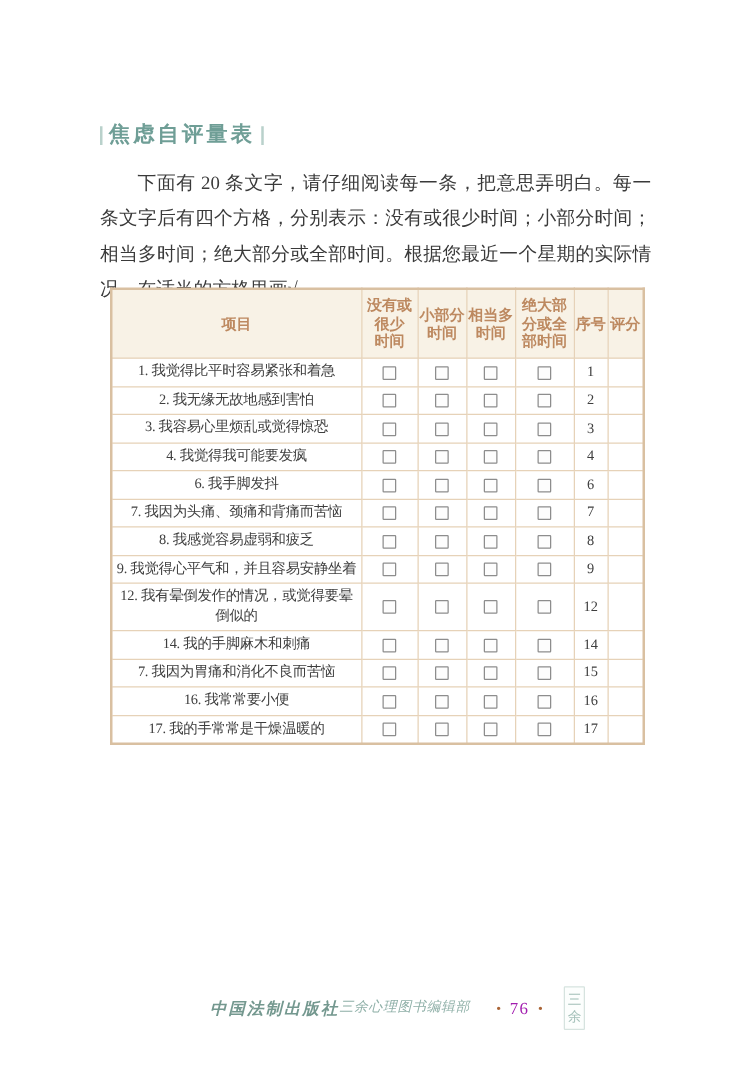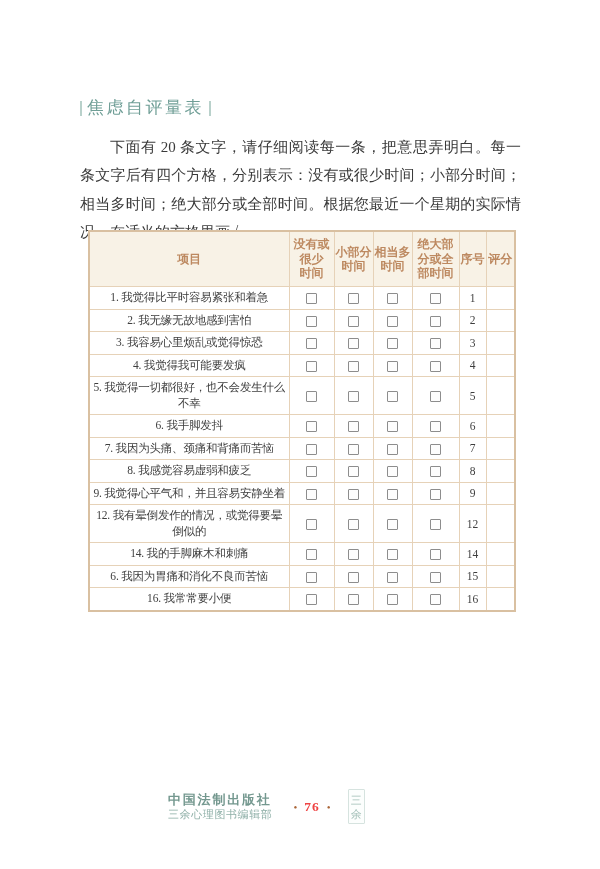--- a/index.html
+++ b/index.html
@@ -14,21 +14,21 @@
   
   .title-row{
     position:absolute;left:80px;top:97px;
     display:flex;align-items:center;
   }
   .title-bar{
     display:inline-block;width:0;height:15px;
     border-left:2px solid #b9d1cb;
   }
   .title-text{
-    font-size:17px;font-weight:normal;color:#6f9e96;
+    font-size:17px;font-weight:bold;color:#6f9e96;
     letter-spacing:2.5px;margin:0 5px;line-height:22px;
   }
 
   
   .intro{
     position:absolute;left:80px;top:133px;width:441px;
     font-size:15px;line-height:28.4px;color:#3a3a3a;
     text-align:justify;text-indent:2em;margin:0;
   }
 
@@ -70,35 +70,35 @@
     vertical-align:middle;border-radius:1px;
   }
   td.no-cell{text-align:center;color:#4a4a4a;}
   td.score-cell{text-align:center;}
 
   
   .footer{
     position:absolute;left:168px;top:789px;
     display:flex;align-items:center;
   }
-  .publisher{display:flex;flex-direction:column;align-items:flex-start;}
+  .publisher{display:flex;flex-direction:row;align-items:flex-start;font-style:italic;}
   .pub-line1{
     font-size:13px;font-weight:bold;letter-spacing:1.8px;
     color:#74988f;line-height:15px;
   }
   .pub-line2{
     font-size:11px;letter-spacing:0.6px;
     color:#8fb0a8;line-height:14px;
   }
   .pageno-group{
     display:flex;align-items:center;margin-left:14px;
     color:#b5764e;
   }
   .dot{font-size:11px;color:#aa6436;margin:0 7px;}
-  .pageno{font-size:13.5px;color:#ef4444;letter-spacing:1px;font-weight:bold;}
+  .pageno{font-size:13.5px;color:#a21caf;letter-spacing:1px;}
   .seal{
     margin-left:10px;
     width:15px;height:33px;
     border:1px solid #d6e3df;border-radius:1px;
     display:flex;flex-direction:column;align-items:center;justify-content:center;
     color:#a3c0b9;font-size:11px;line-height:14px;
     background:#fcfefd;
   }
 </style>
 </head>
@@ -172,29 +172,20 @@
         <tr>
       <td class="item-cell">4. 我觉得我可能要发疯</td>
       <td class="check-cell"><span class="checkbox"></span></td>
       <td class="check-cell"><span class="checkbox"></span></td>
       <td class="check-cell"><span class="checkbox"></span></td>
       <td class="check-cell"><span class="checkbox"></span></td>
       <td class="no-cell">4</td>
       <td class="score-cell"></td>
     </tr>
         <tr>
-      <td class="item-cell">5. 我觉得一切都很好，也不会发生什么不幸</td>
-      <td class="check-cell"><span class="checkbox"></span></td>
-      <td class="check-cell"><span class="checkbox"></span></td>
-      <td class="check-cell"><span class="checkbox"></span></td>
-      <td class="check-cell"><span class="checkbox"></span></td>
-      <td class="no-cell">5</td>
-      <td class="score-cell"></td>
-    </tr>
-        <tr>
       <td class="item-cell">6. 我手脚发抖</td>
       <td class="check-cell"><span class="checkbox"></span></td>
       <td class="check-cell"><span class="checkbox"></span></td>
       <td class="check-cell"><span class="checkbox"></span></td>
       <td class="check-cell"><span class="checkbox"></span></td>
       <td class="no-cell">6</td>
       <td class="score-cell"></td>
     </tr>
         <tr>
       <td class="item-cell">7. 我因为头痛、颈痛和背痛而苦恼</td>
@@ -235,35 +226,44 @@
         <tr>
       <td class="item-cell">14. 我的手脚麻木和刺痛</td>
       <td class="check-cell"><span class="checkbox"></span></td>
       <td class="check-cell"><span class="checkbox"></span></td>
       <td class="check-cell"><span class="checkbox"></span></td>
       <td class="check-cell"><span class="checkbox"></span></td>
       <td class="no-cell">14</td>
       <td class="score-cell"></td>
     </tr>
         <tr>
-      <td class="item-cell">6. 我因为胃痛和消化不良而苦恼</td>
+      <td class="item-cell">7. 我因为胃痛和消化不良而苦恼</td>
       <td class="check-cell"><span class="checkbox"></span></td>
       <td class="check-cell"><span class="checkbox"></span></td>
       <td class="check-cell"><span class="checkbox"></span></td>
       <td class="check-cell"><span class="checkbox"></span></td>
       <td class="no-cell">15</td>
       <td class="score-cell"></td>
     </tr>
         <tr>
       <td class="item-cell">16. 我常常要小便</td>
       <td class="check-cell"><span class="checkbox"></span></td>
       <td class="check-cell"><span class="checkbox"></span></td>
       <td class="check-cell"><span class="checkbox"></span></td>
       <td class="check-cell"><span class="checkbox"></span></td>
       <td class="no-cell">16</td>
+      <td class="score-cell"></td>
+    </tr>
+        <tr>
+      <td class="item-cell">17. 我的手常常是干燥温暖的</td>
+      <td class="check-cell"><span class="checkbox"></span></td>
+      <td class="check-cell"><span class="checkbox"></span></td>
+      <td class="check-cell"><span class="checkbox"></span></td>
+      <td class="check-cell"><span class="checkbox"></span></td>
+      <td class="no-cell">17</td>
       <td class="score-cell"></td>
     </tr>
       </tbody>
   </table>
 
   <div class="footer">
     <div class="publisher">
       <span class="pub-line1">中国法制出版社</span>
       <span class="pub-line2">三余心理图书编辑部</span>
     </div>

